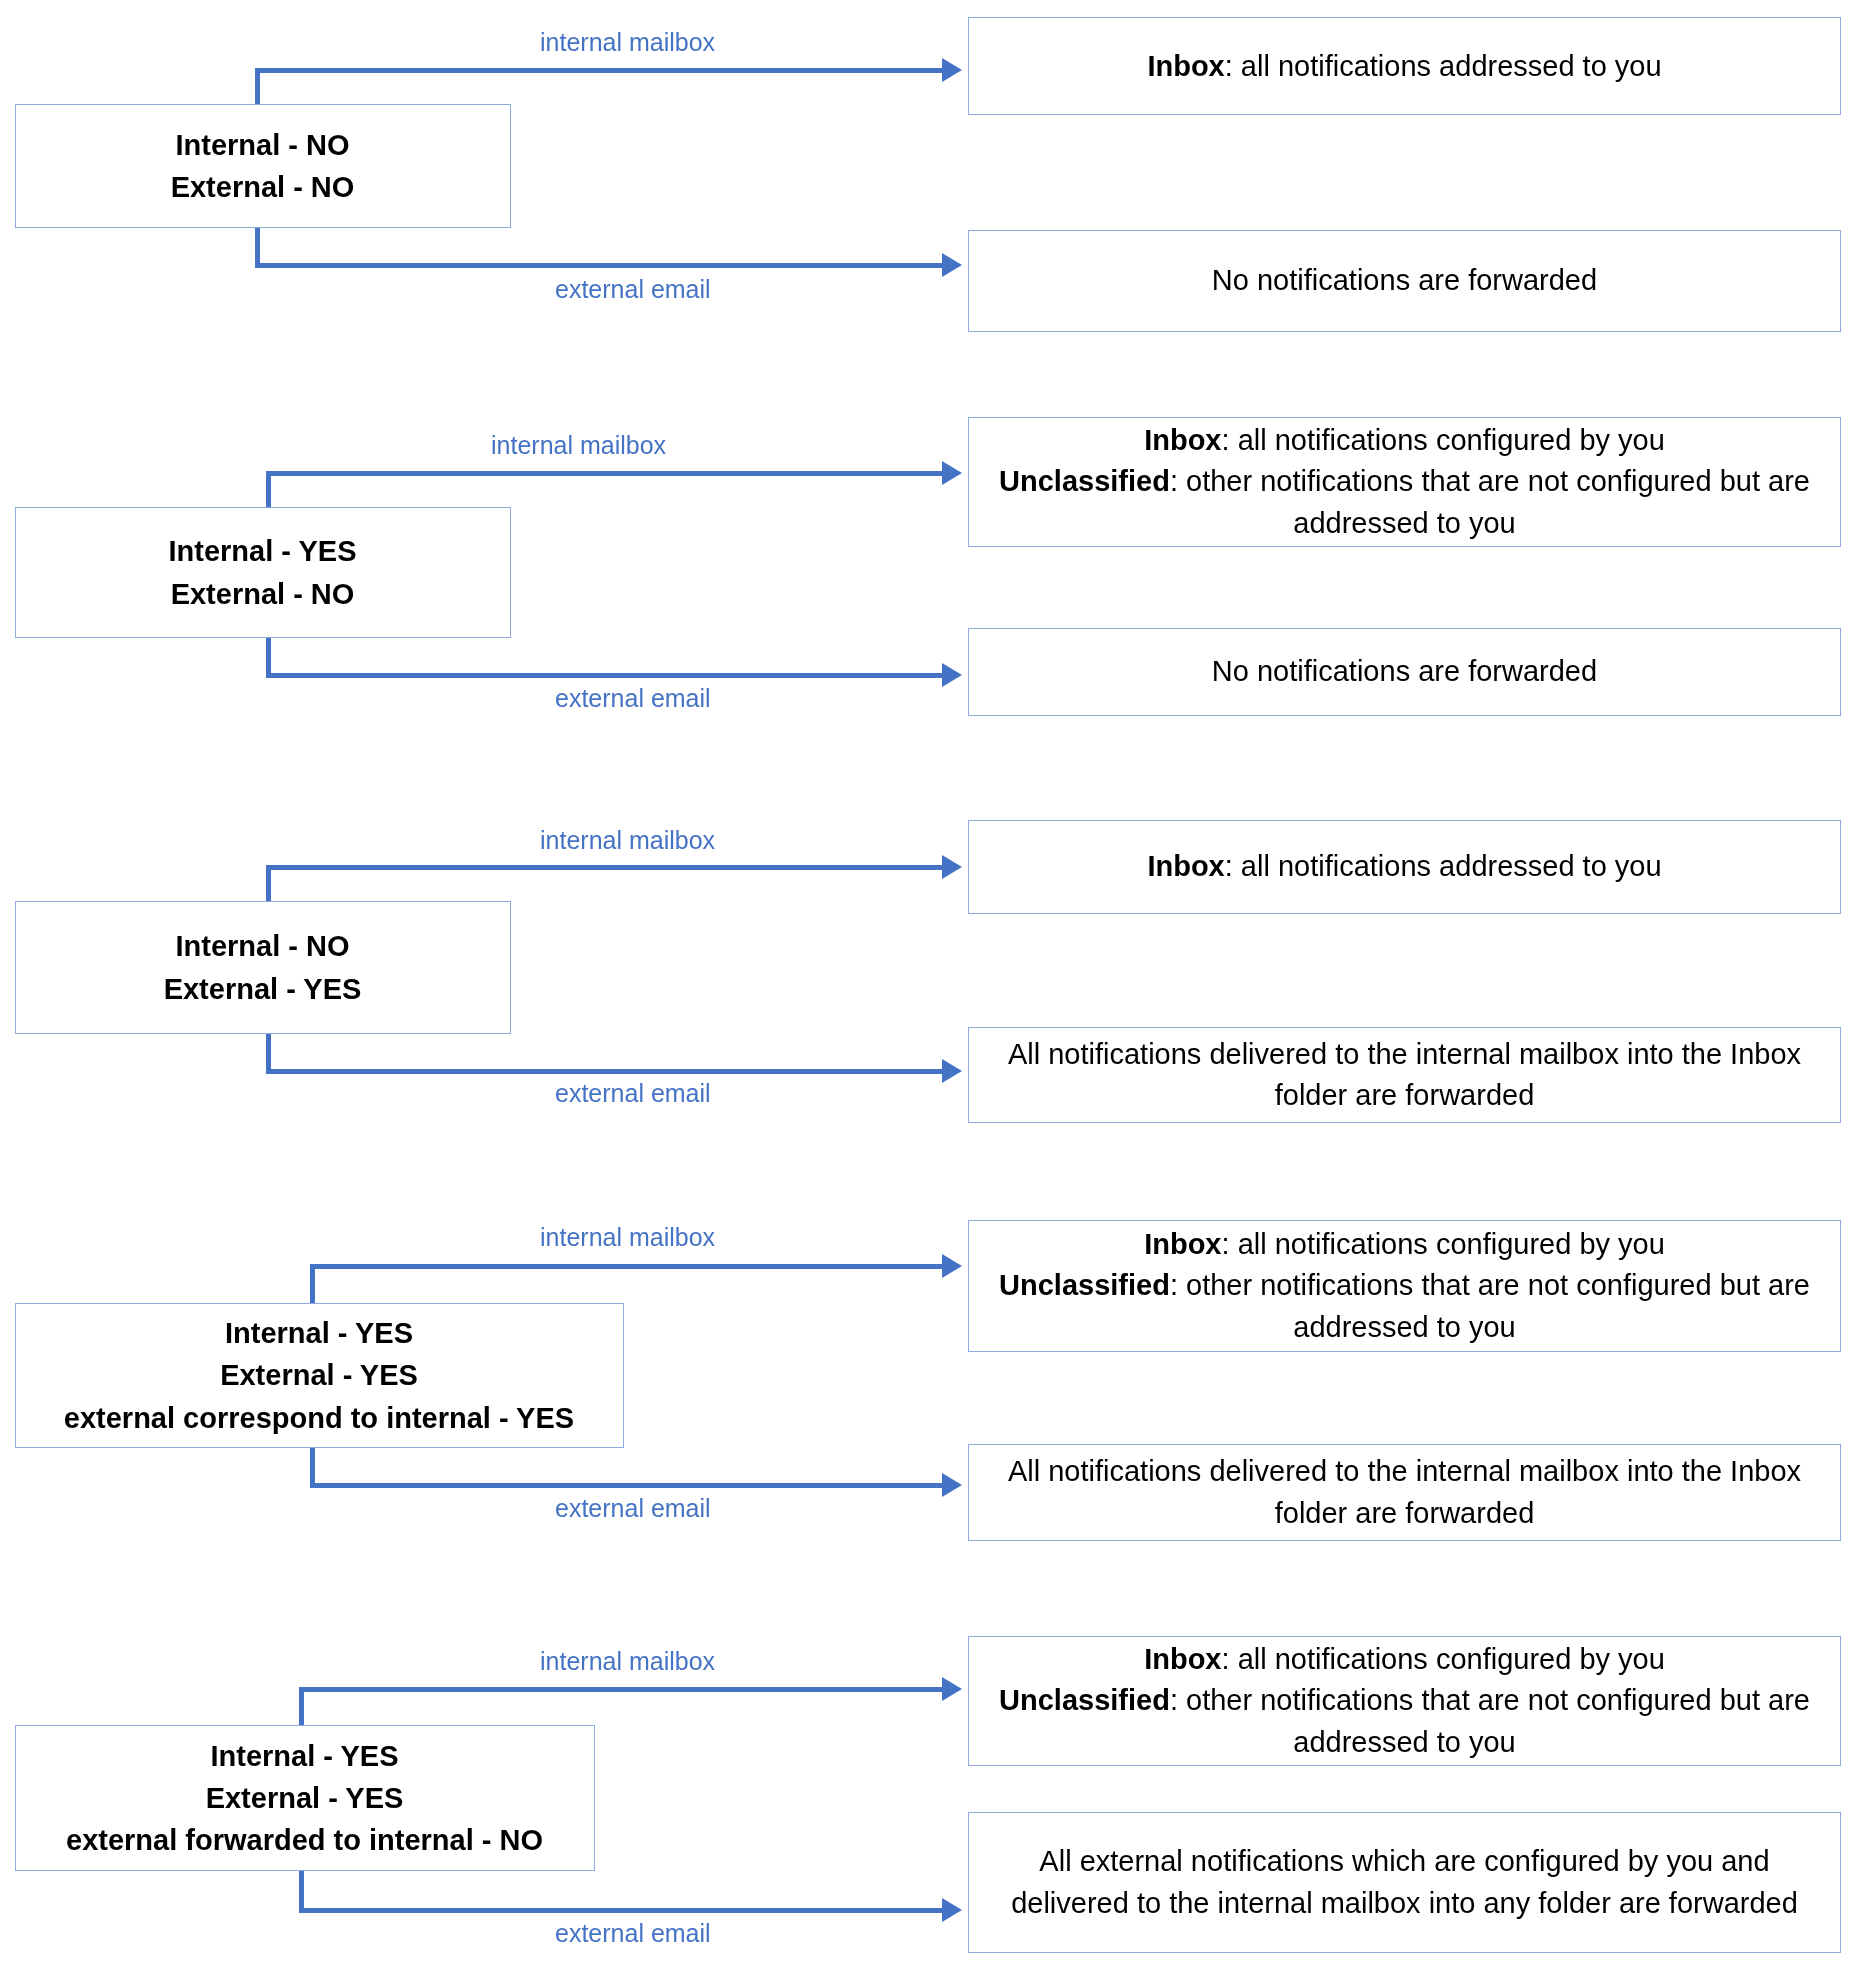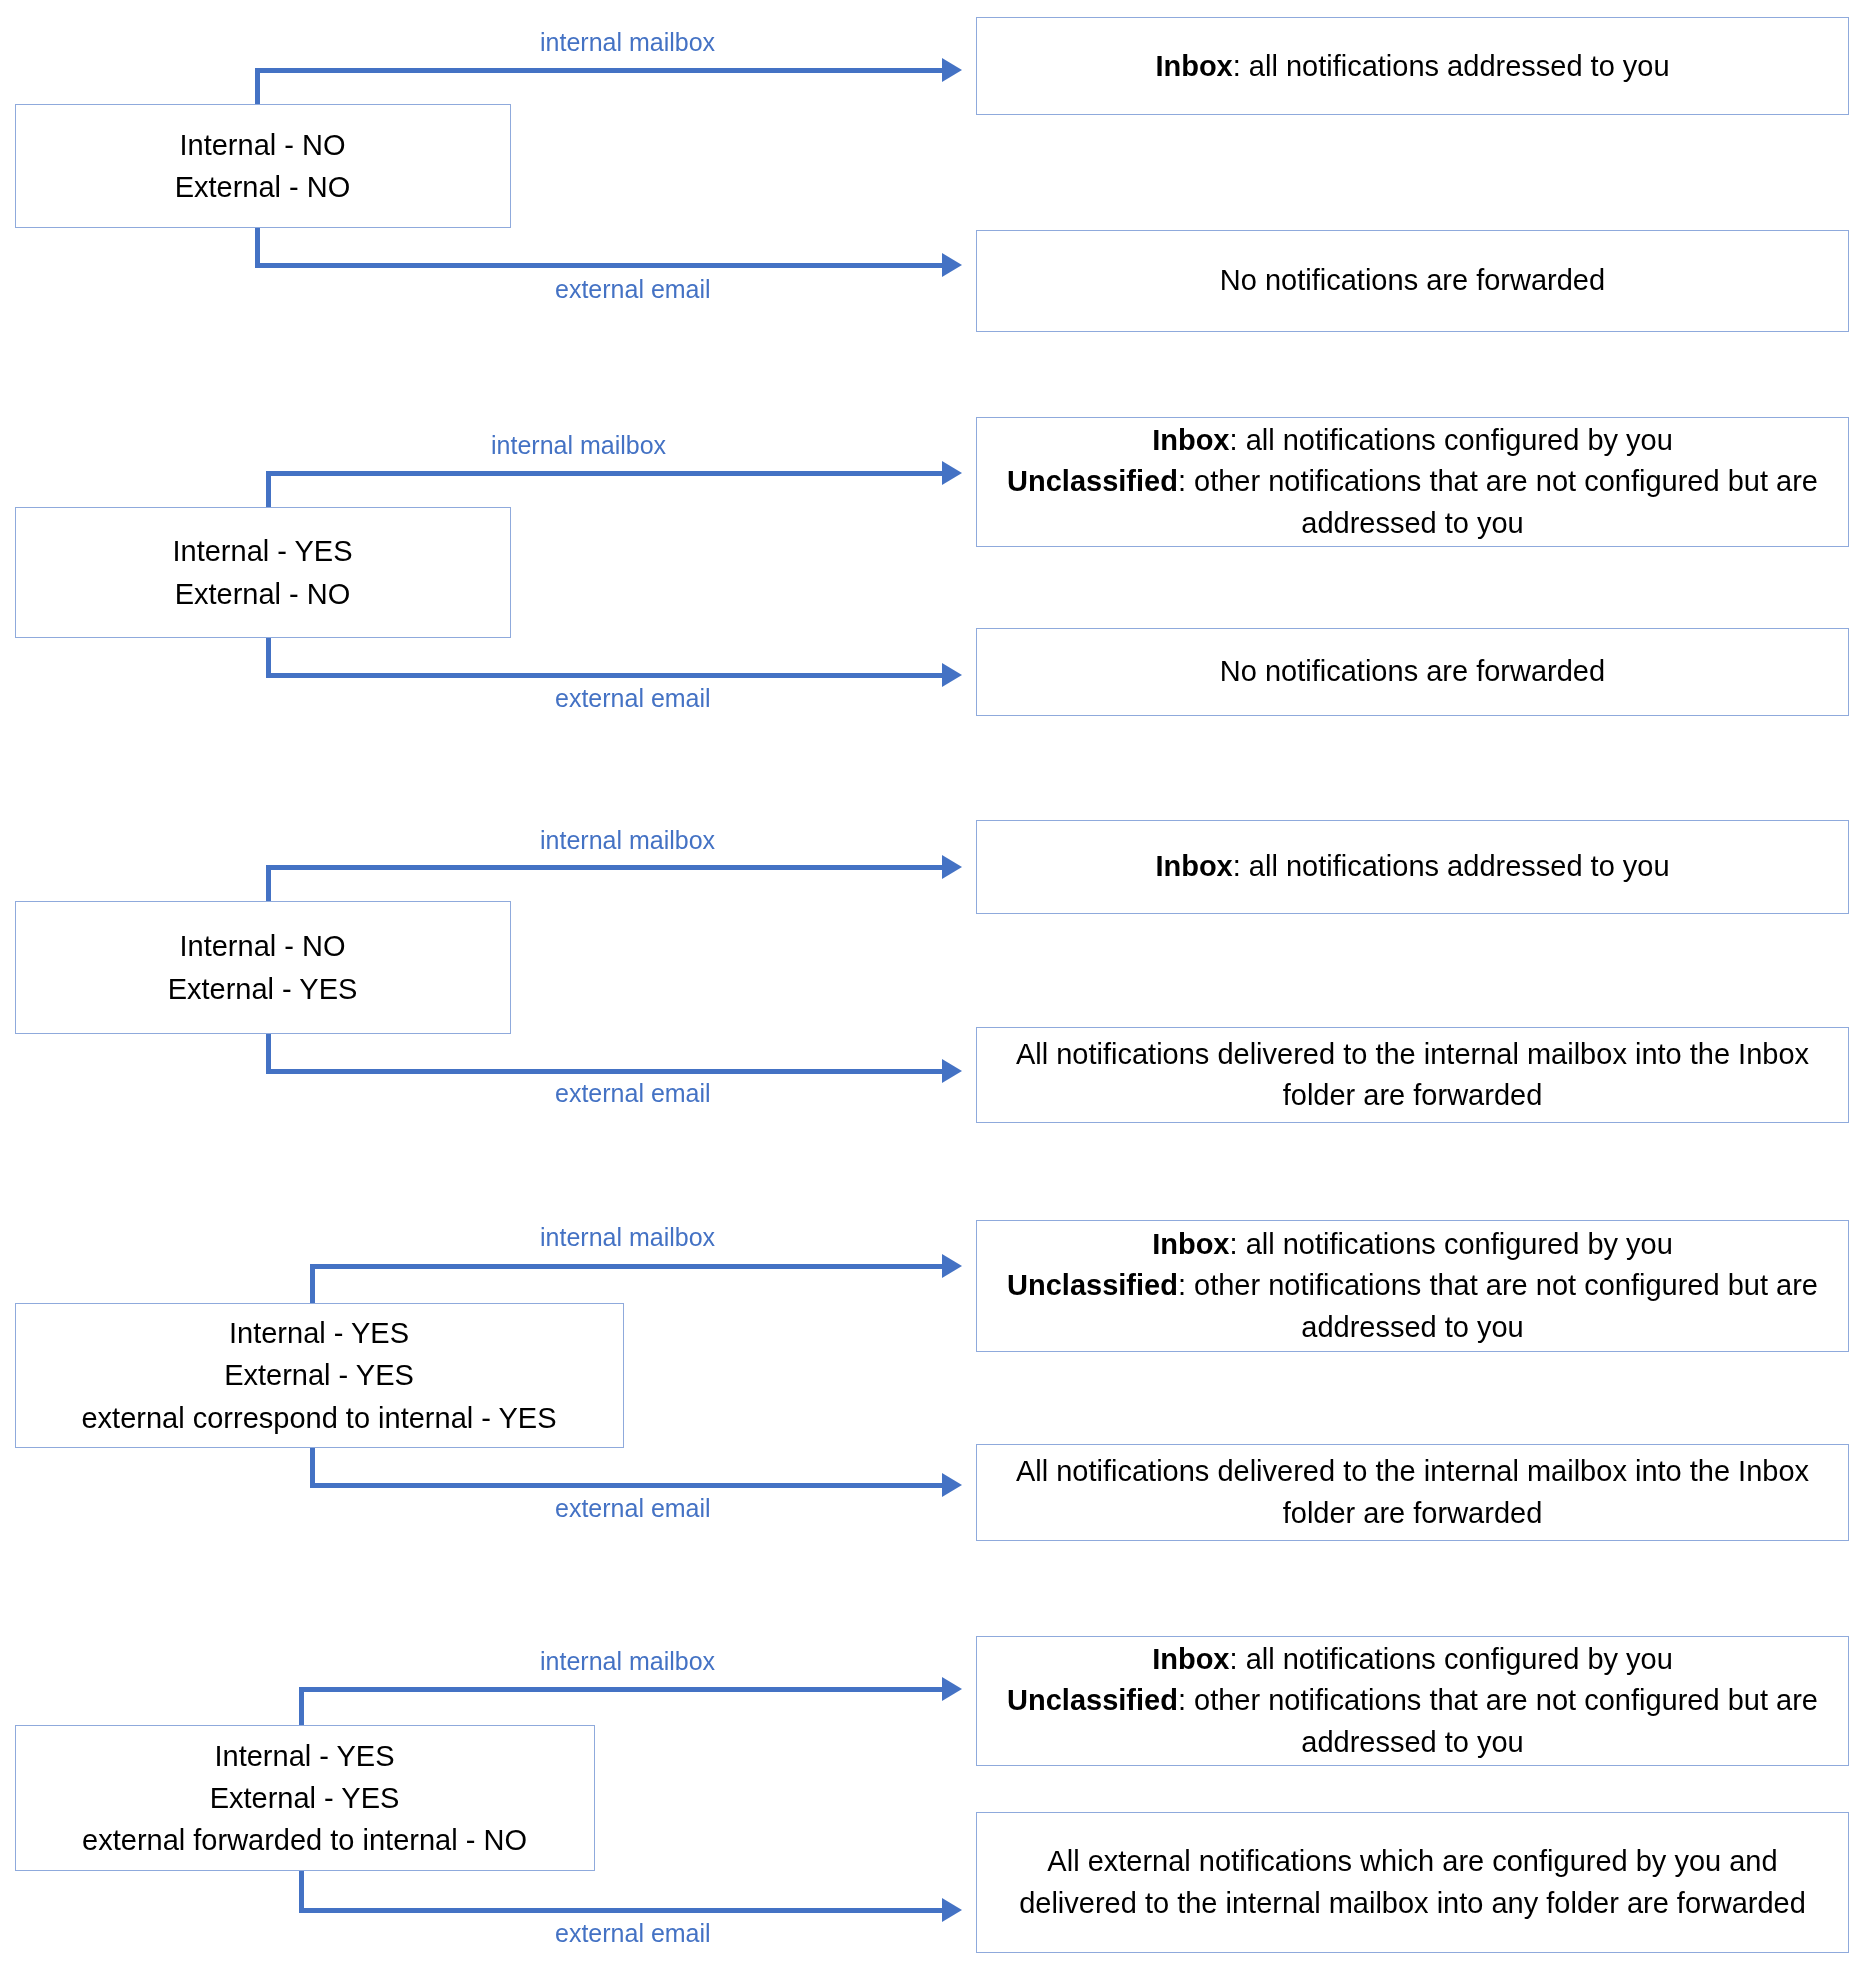--- a/index.html
+++ b/index.html
@@ -26,39 +26,39 @@
     background: #ffffff;
     display: flex;
     flex-direction: column;
     align-items: center;
     justify-content: center;
     color: #000000;
     font-size: 29px;
     line-height: 1.45;
     text-align: center;
     z-index: 3;
+    font-weight: bold;
   }
   .cond-line { white-space: nowrap; }
 
   
   .out-box {
     position: absolute;
     box-sizing: border-box;
     border: 1.4px solid #8FAADC;
     background: #ffffff;
     display: flex;
     align-items: center;
     justify-content: center;
     padding: 4.3px 13px;
     color: #000000;
     font-size: 29px;
     line-height: 1.42;
     text-align: center;
     z-index: 3;
-    margin-left: 8px;
   }
   .out-box .txt { display: block; width: 100%; }
   .out-box b { font-weight: bold; }
 
   
   .hline {
     position: absolute;
     height: 5px;
     background: #4472C4;
     z-index: 1;

